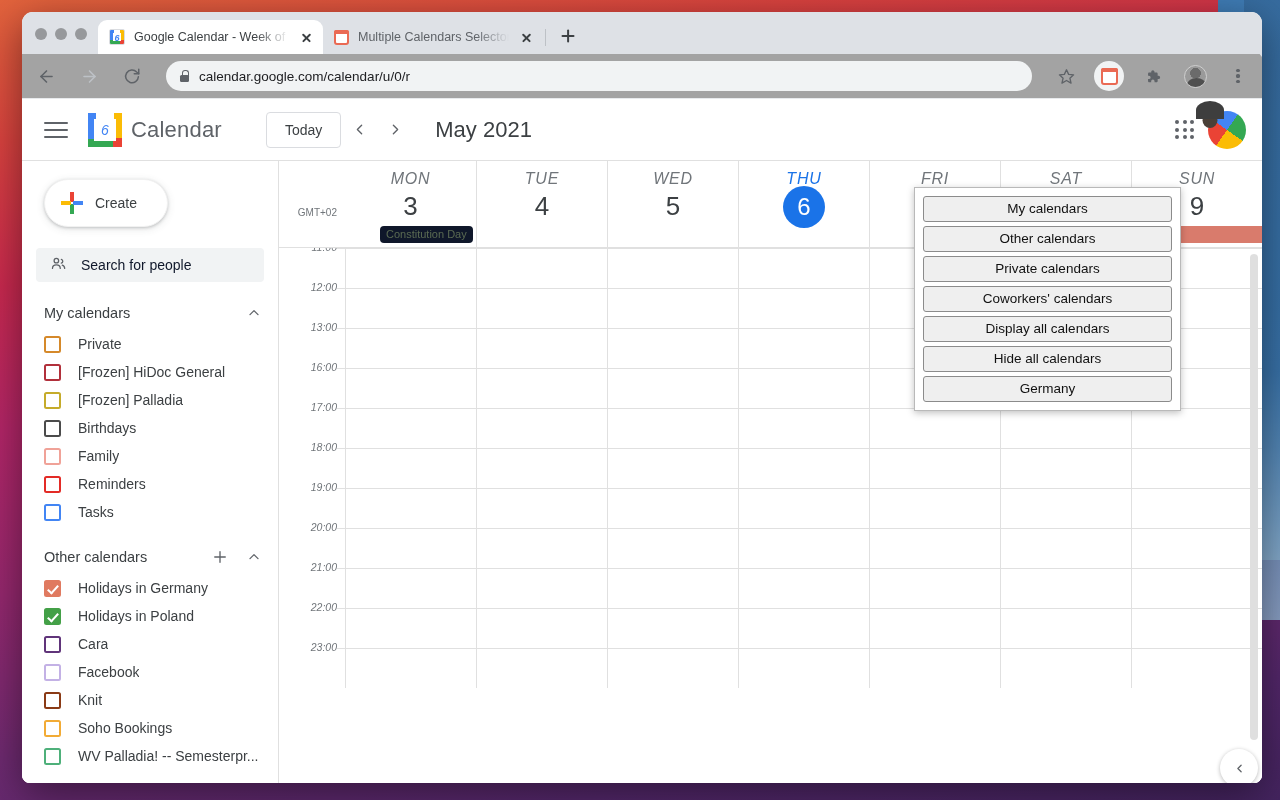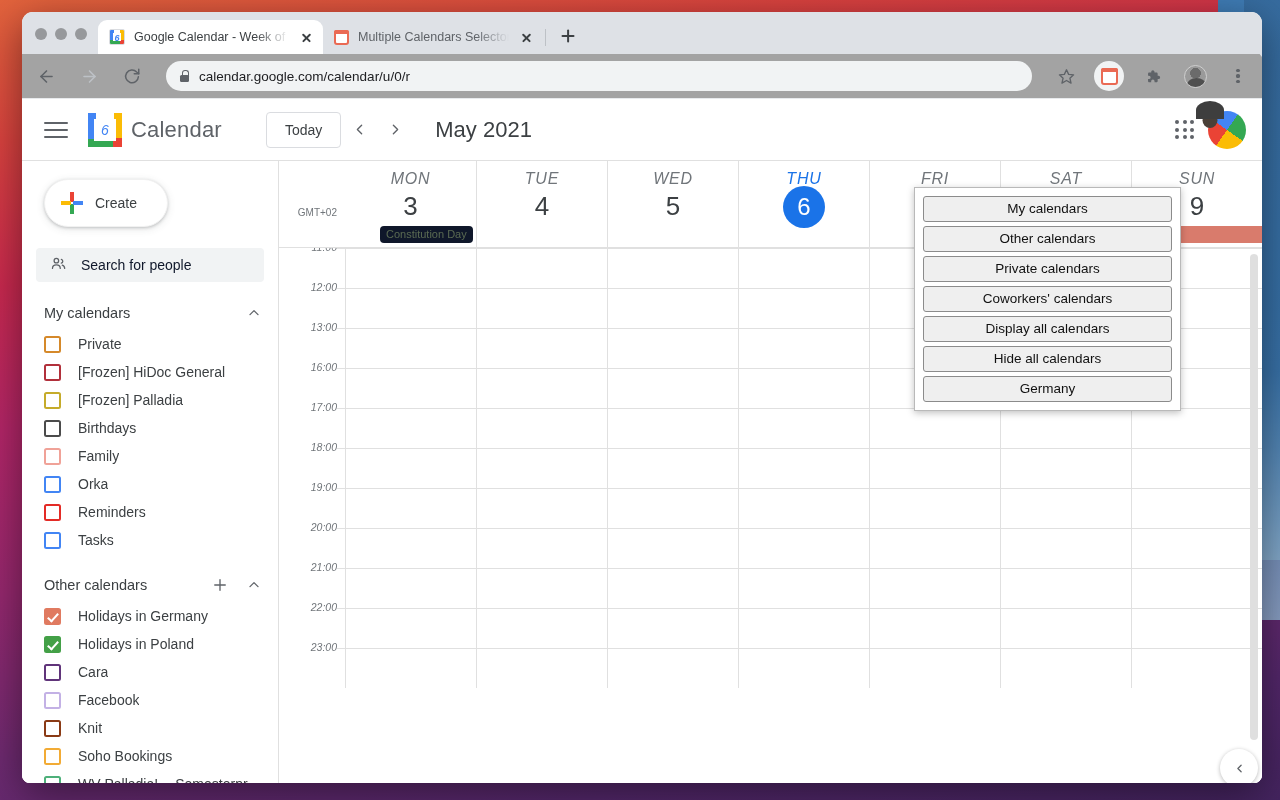--- a/index.html
+++ b/index.html
@@ -478,24 +478,20 @@
               </div>
               <div class="cal-item">
                 <span class="cbox" style="border-color: rgb(75, 75, 75);"></span>
                 <span class="cal-name">Birthdays</span>
               </div>
               <div class="cal-item">
                 <span class="cbox" style="border-color: rgb(240, 162, 152);"></span>
                 <span class="cal-name">Family</span>
               </div>
               <div class="cal-item">
-                <span class="cbox" style="border-color: rgb(66, 133, 244);"></span>
-                <span class="cal-name">Orka</span>
-              </div>
-              <div class="cal-item">
                 <span class="cbox" style="border-color: rgb(227, 43, 38);"></span>
                 <span class="cal-name">Reminders</span>
               </div>
               <div class="cal-item">
                 <span class="cbox" style="border-color: rgb(66, 133, 244);"></span>
                 <span class="cal-name">Tasks</span>
               </div>
             </div>
         </div>
 

